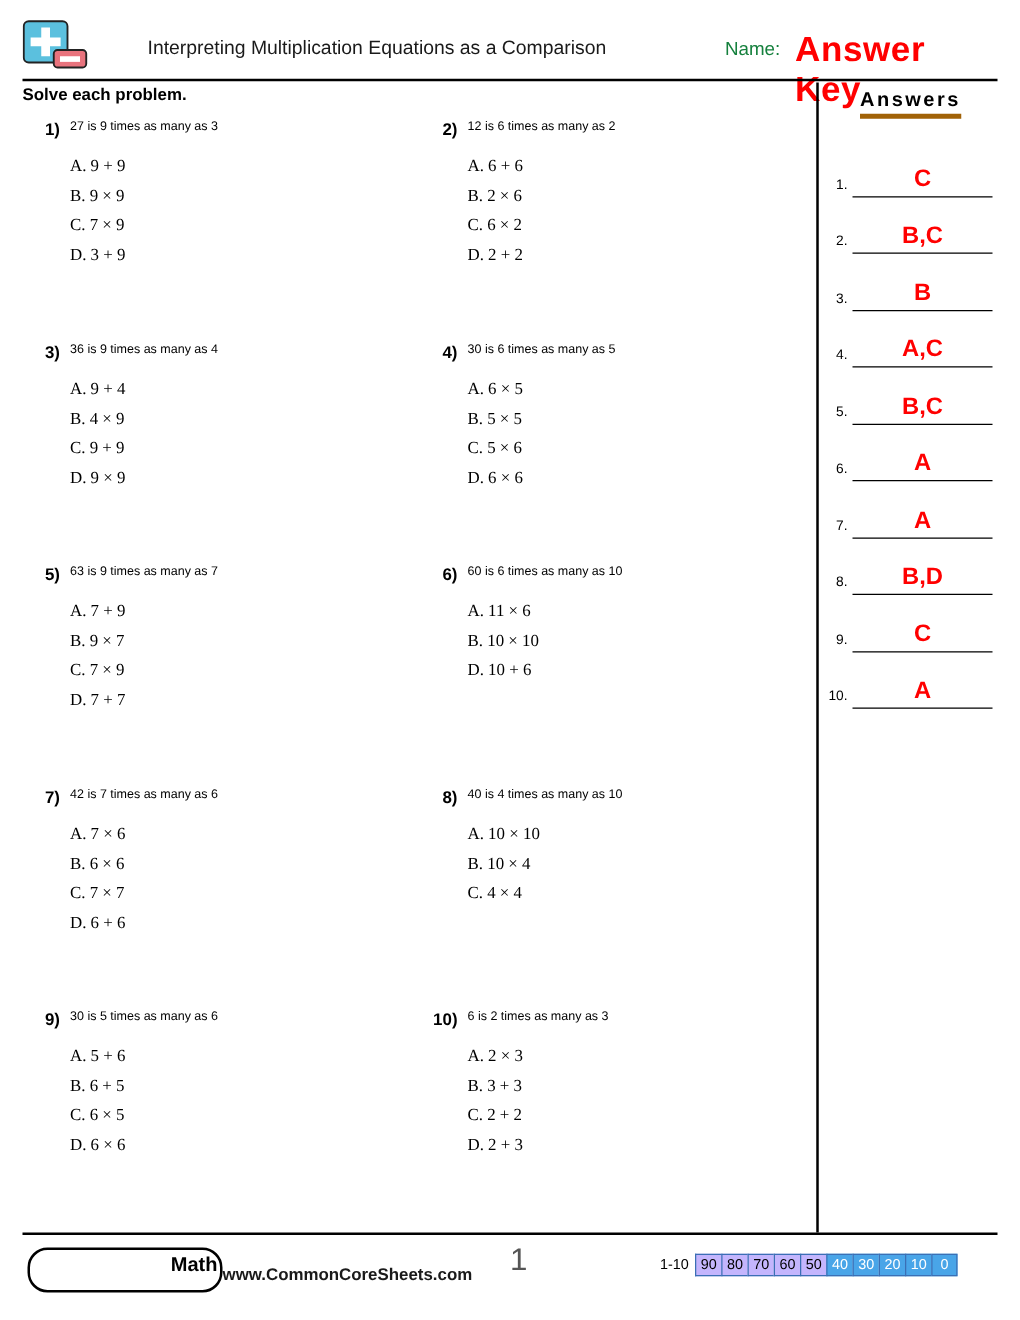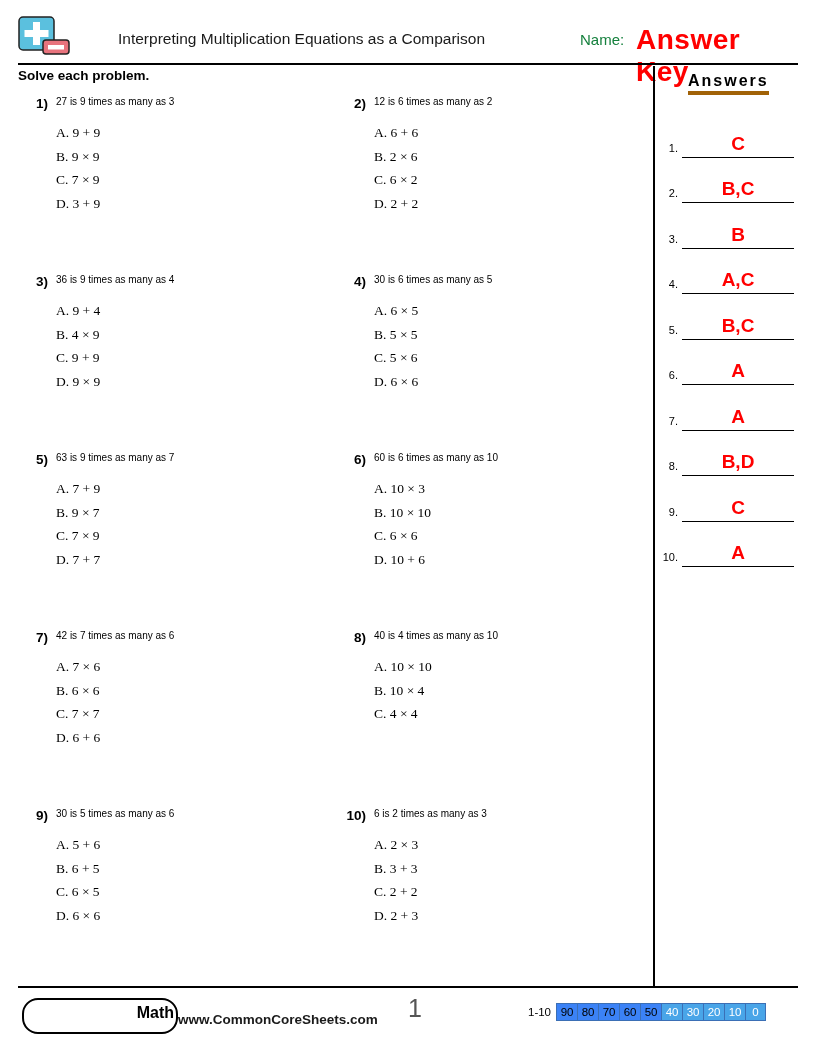--- a/index.html
+++ b/index.html
@@ -240,21 +240,21 @@
     padding-right: 5px;
     line-height: 18px;
     color: #000;
   }
   .score-cell {
     border: 1px solid #3b6fb5;
     border-right: none;
     min-width: 21px;
     text-align: center;
     line-height: 16px;
-    background: #3b82f6;
+    background: #c4b5fd;
     color: #000000;
     box-sizing: border-box;
   }
   .score-cell.last { border-right: 1px solid #3b6fb5; }
   .score-cell.hl {
     background: #49a5e8;
     color: #ffffff;
   }
 </style>
 </head>
@@ -343,23 +343,22 @@
           <div class="choice">C. 7 × 9</div>
           <div class="choice">D. 7 + 7</div>
         </div>
       </div>
       <div class="prob col1">
         <div class="prob-head">
           <div class="prob-num">6)</div>
           <div class="prob-text">60 is 6 times as many as 10</div>
         </div>
         <div class="choices">
-          <div class="choice">A. 10 × 3</div>
+          <div class="choice">A. 11 × 6</div>
           <div class="choice">B. 10 × 10</div>
-          <div class="choice">C. 6 × 6</div>
           <div class="choice">D. 10 + 6</div>
         </div>
       </div>
     </div>
     <div class="prob-row">
       <div class="prob col0">
         <div class="prob-head">
           <div class="prob-num">7)</div>
           <div class="prob-text">42 is 7 times as many as 6</div>
         </div>

